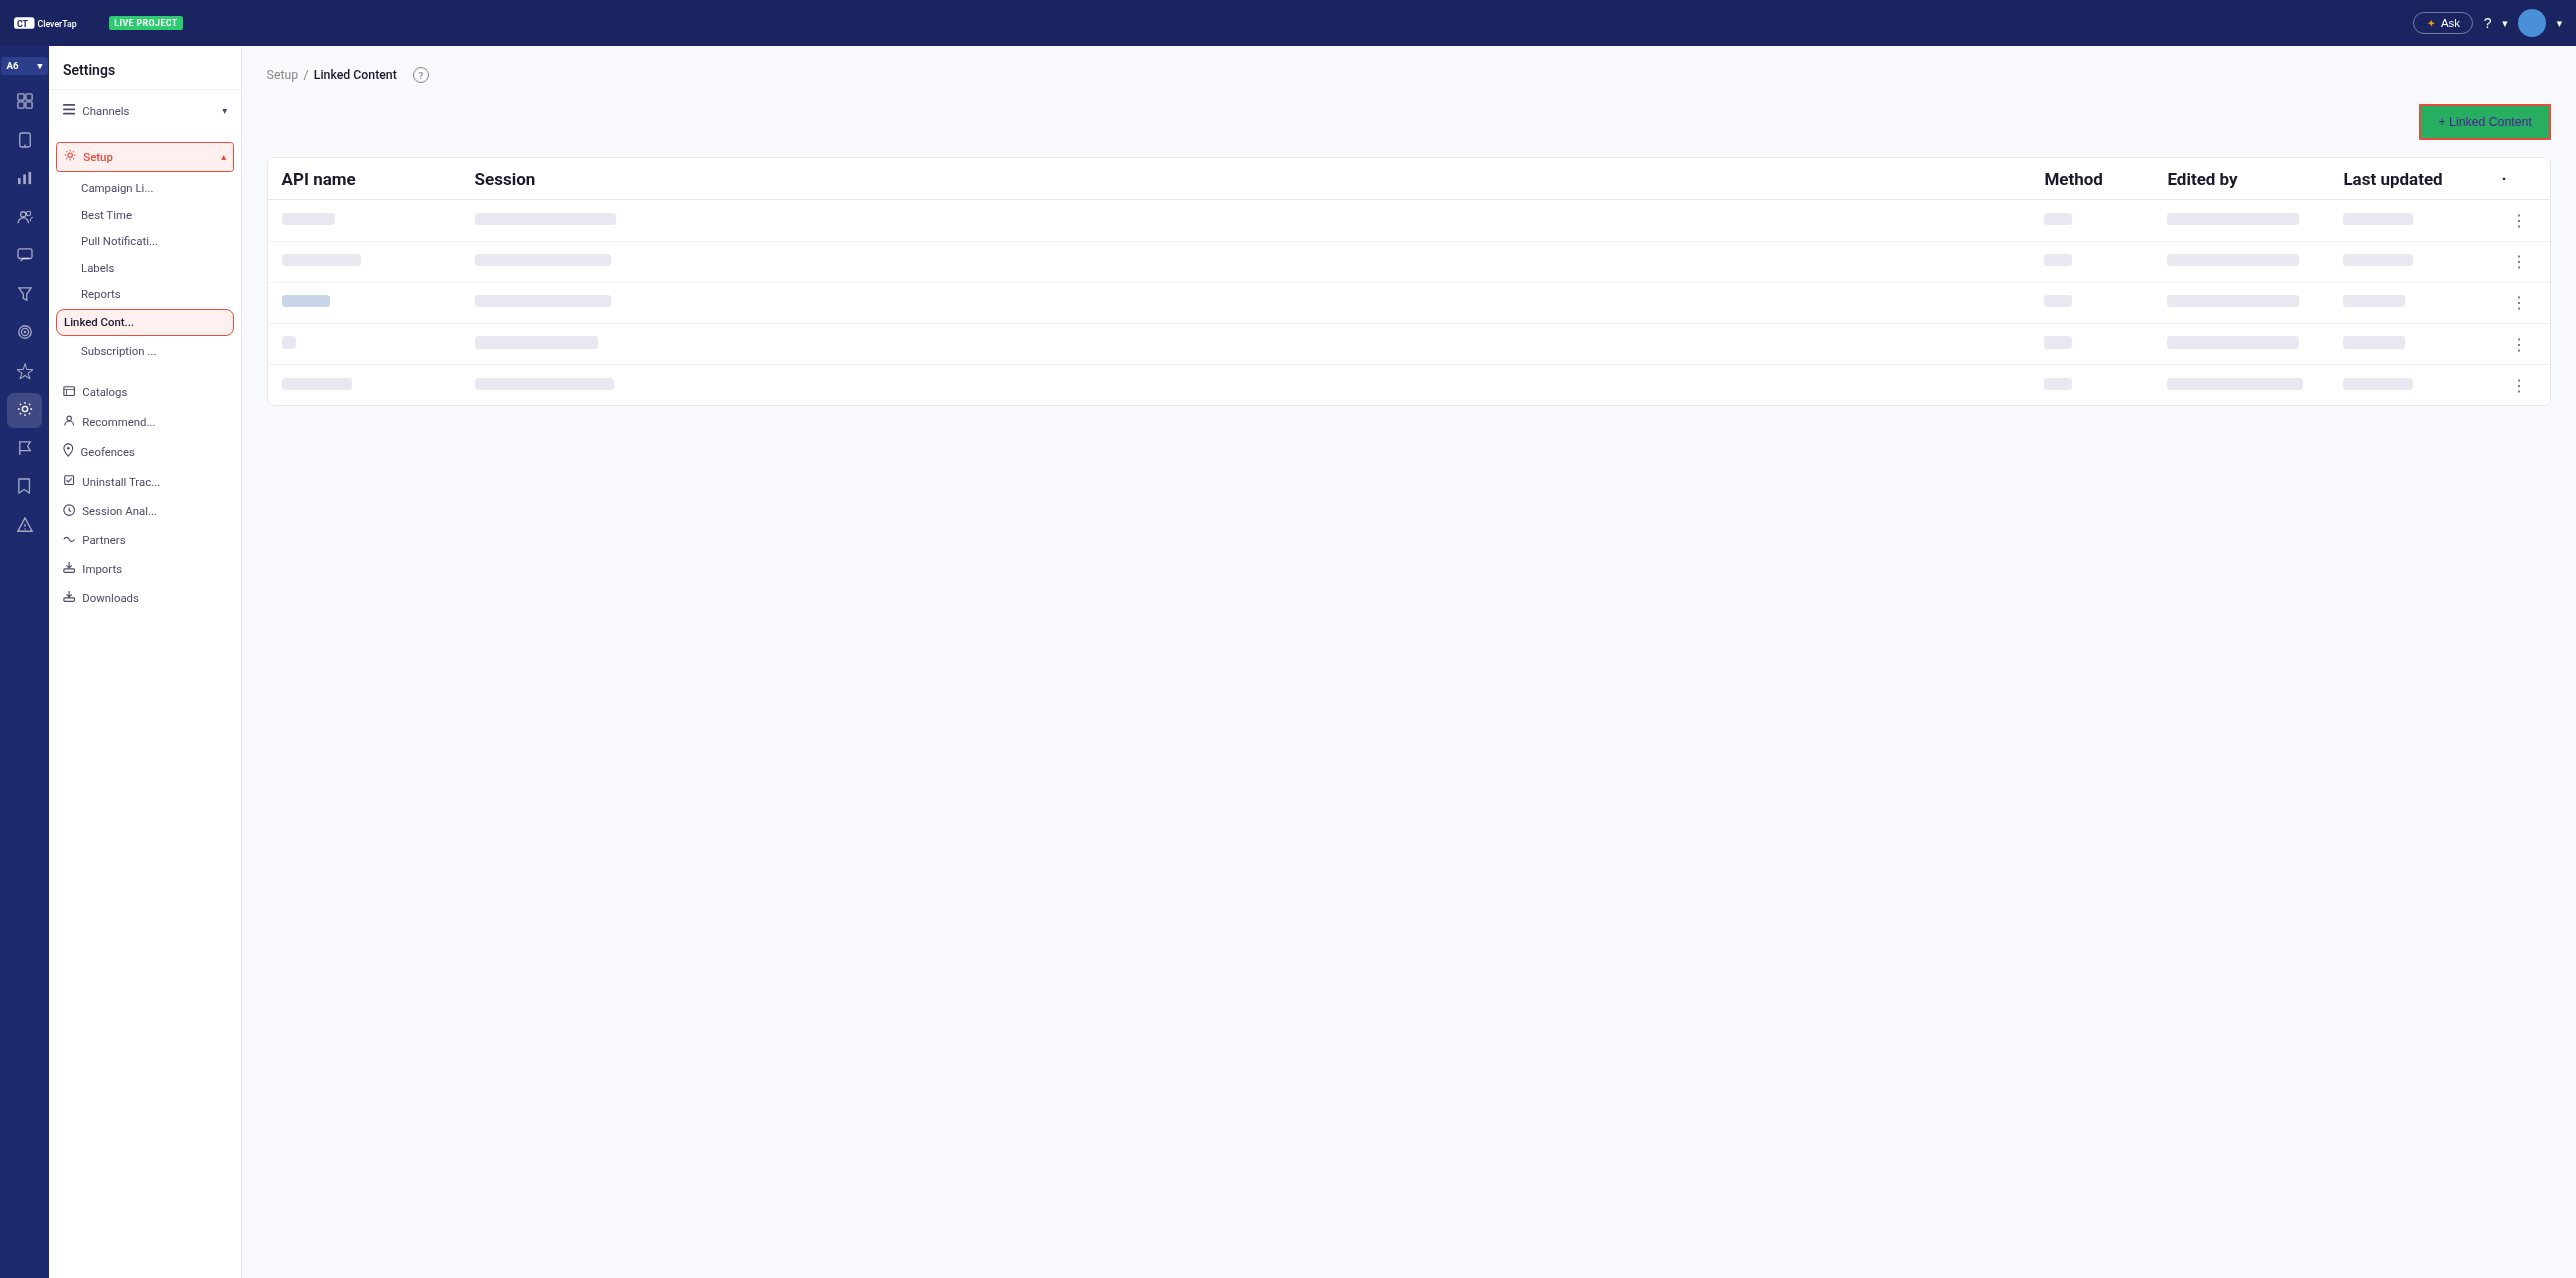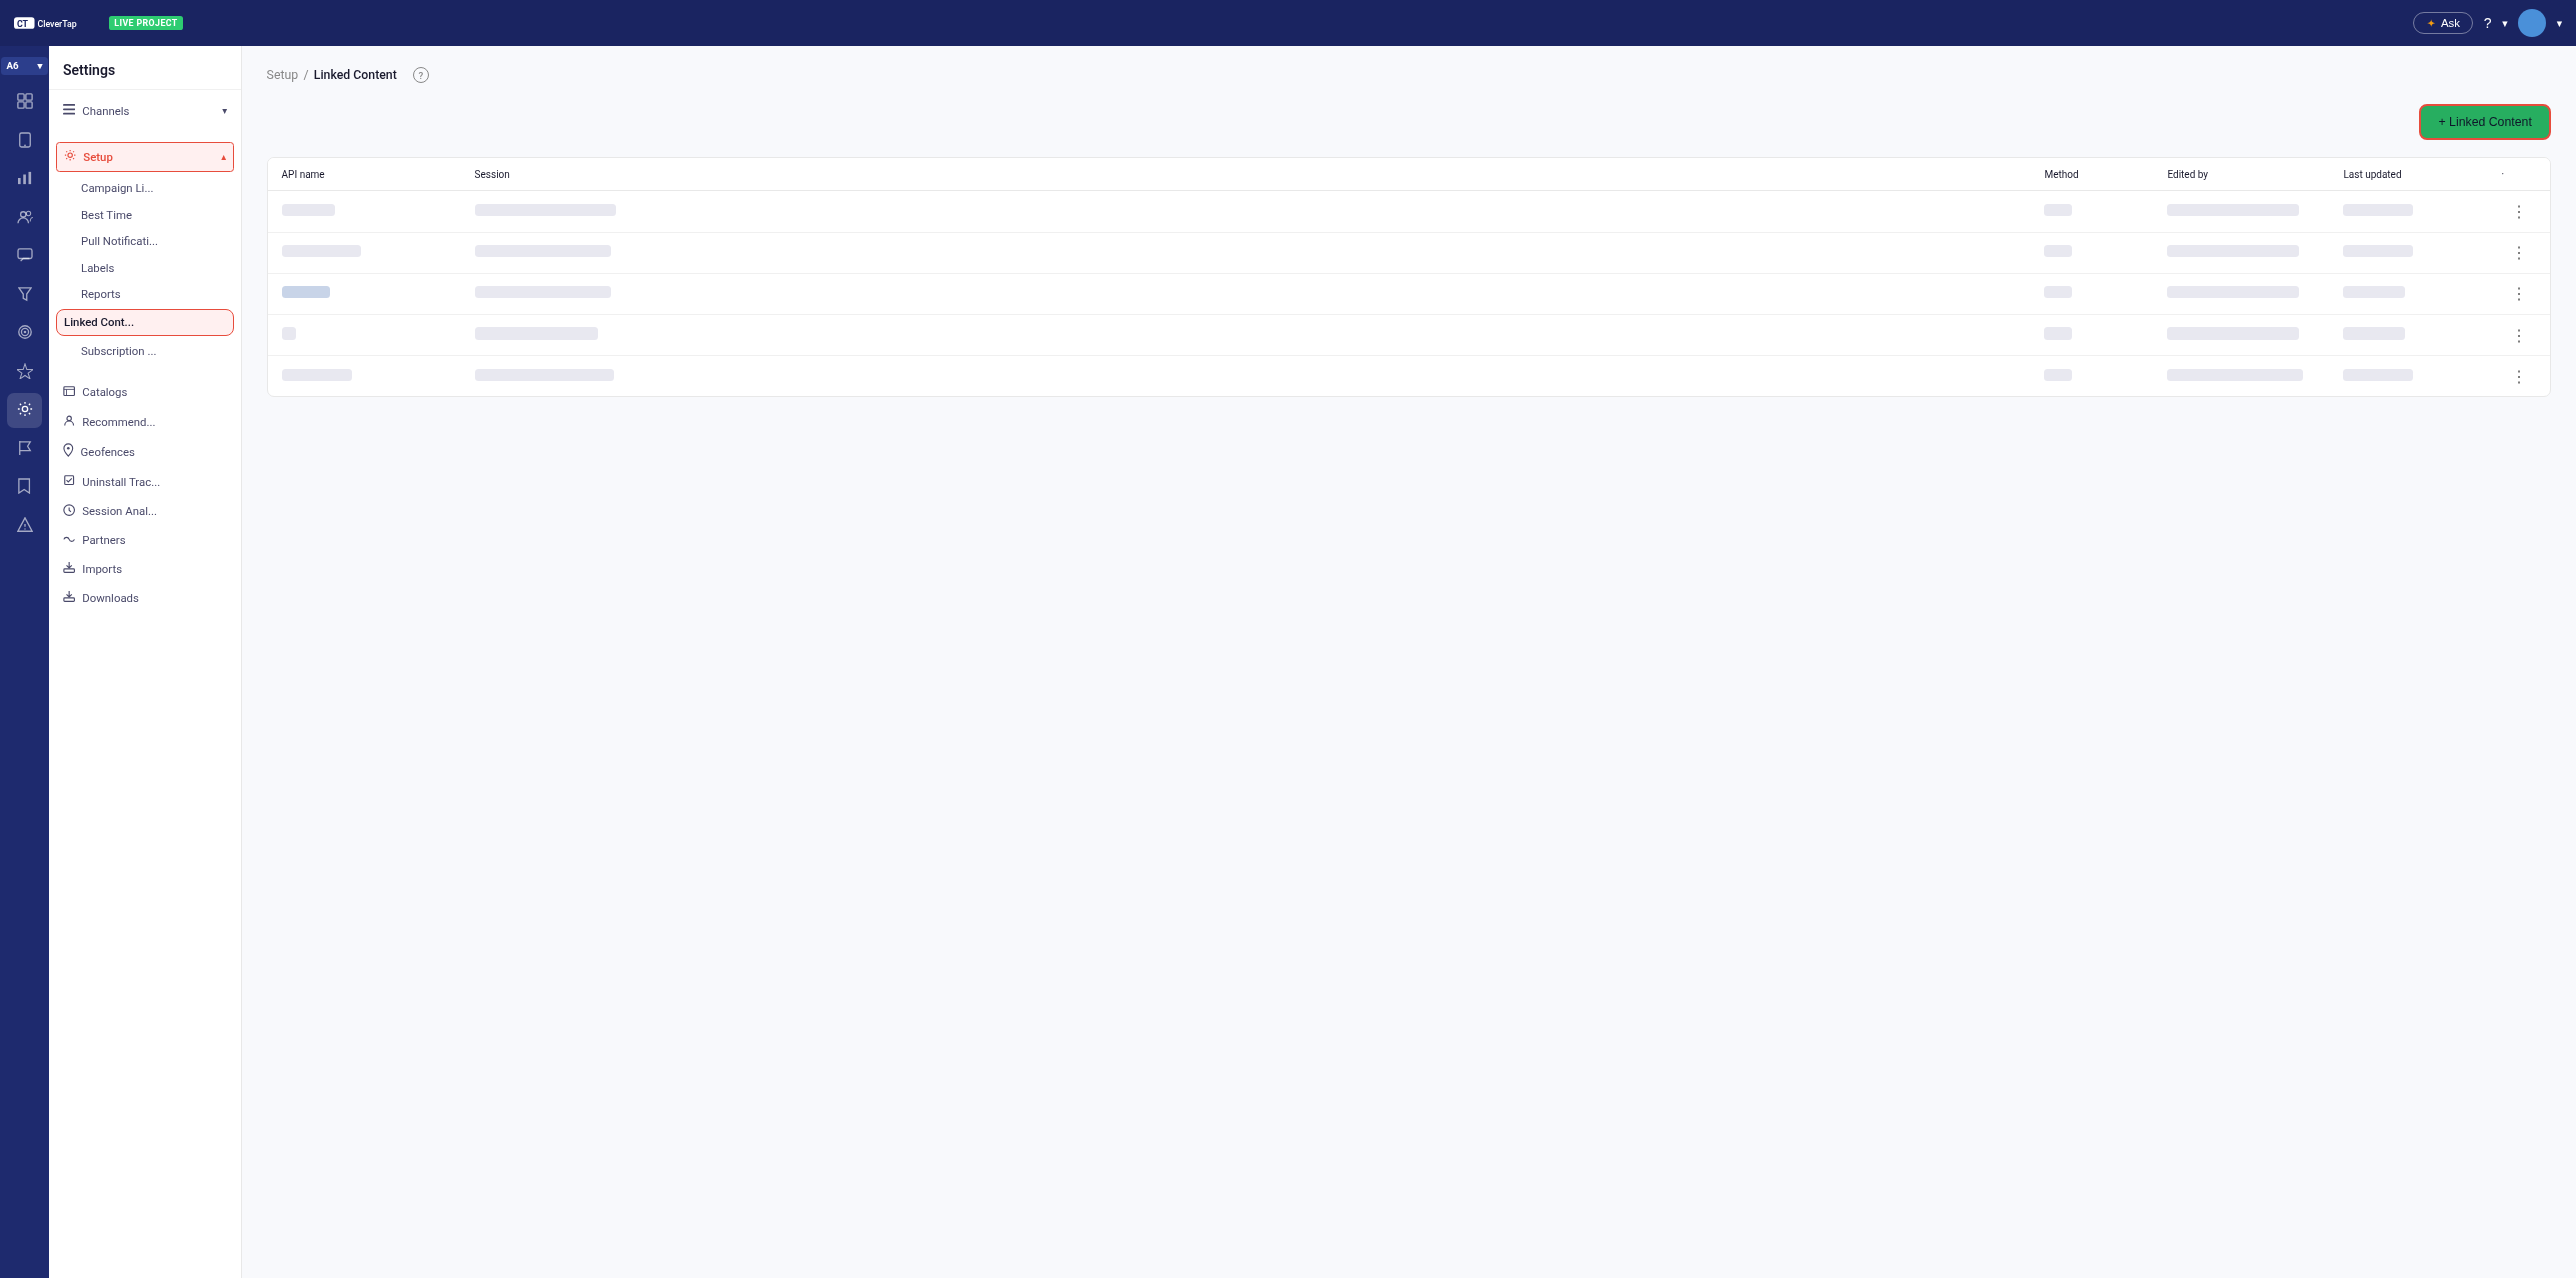--- a/index.html
+++ b/index.html
@@ -208,23 +208,23 @@
     }
 
     
     .add-btn-container {
       display: flex;
       justify-content: flex-end;
       margin-bottom: 17.6px;
     }
     .add-linked-btn {
       background: #27ae60;
-      color: #0f172a;
+      color: #4c1d95;
       border: 2.2px solid #e74c3c;
-      border-radius: 8px;
+      border-radius: 1px;
       padding: 8.8px 17.6px;
       font-size: 12.3px;
       font-weight: 500;
       cursor: pointer;
       display: flex;
       align-items: center;
       gap: 7px;
       margin-left: 21px;
     }
 
@@ -236,22 +236,22 @@
       overflow: hidden;
     }
     .table-header {
       display: grid;
       grid-template-columns: 193px 1fr 123px 176px 158px 35px;
       padding: 10.6px 14px;
       border-bottom: 0.9px solid #e8e8e8;
       background: white;
     }
     .table-header-cell {
-      font-size: 10px;
-      font-weight: 400;
+      font-size: 17px;
+      font-weight: 700;
       color: #1a1a2e;
     }
     .table-row {
       display: grid;
       grid-template-columns: 193px 1fr 123px 176px 158px 35px;
       padding: 10.6px 14px;
       border-bottom: 0.9px solid #f0f0f0;
       align-items: center;
     }
     .table-row:last-child { border-bottom: none; }

